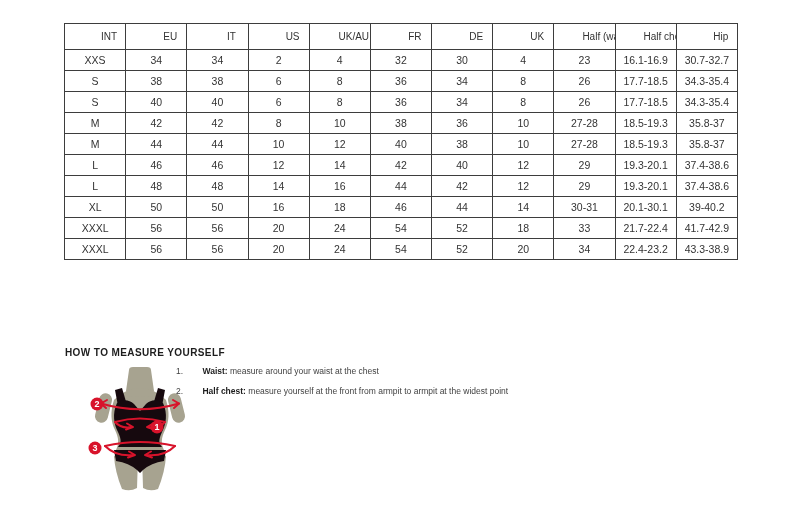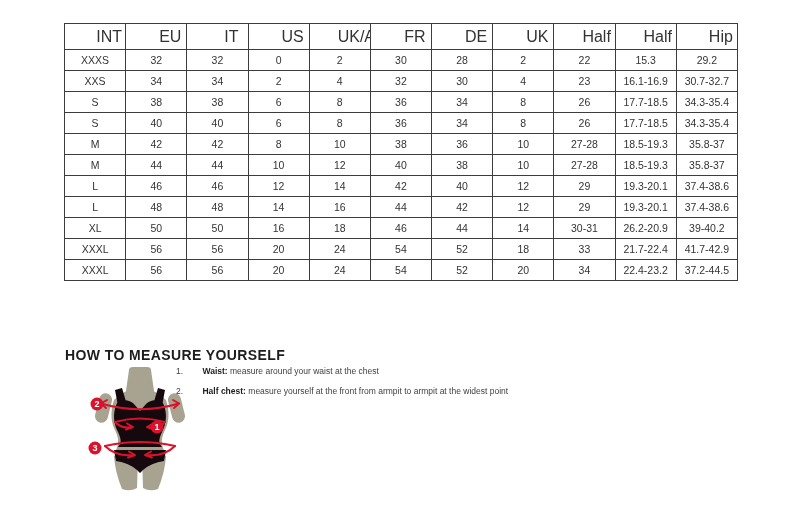--- a/index.html
+++ b/index.html
@@ -19,25 +19,25 @@
   .size-table th, .size-table td {
     border: 1px solid #3d3d3d;
     text-align: center;
     vertical-align: middle;
     padding: 0;
     color: #333333;
     font-weight: 400;
     white-space: nowrap;
     overflow: hidden;
   }
-  .size-table th { height: 25px; font-size: 16px; padding-left: 28px; }
+  .size-table th { height: 25px; font-size: 10px; padding-left: 28px; }
   .size-table td { height: 20px; font-size: 10.5px; }
   .guide-heading {
     position: absolute; left: 65px; top: 347px;
-    font-size: 14px; font-weight: 700;
+    font-size: 10px; font-weight: 700;
     letter-spacing: 0.4px;
     color: #1d1d1d;
   }
   .steps {
     position: absolute; left: 176px; top: 365px;
     font-size: 8.5px; color: #3f3f3f;
   }
   .step { margin-bottom: 7.5px; line-height: 12px; }
   .step b { color: #1d1d1d; padding-left: 17px; }
   .figure-svg { position: absolute; left: 88px; top: 366px; }
@@ -56,33 +56,20 @@
         <th>FR</th>
         <th>DE</th>
         <th>UK</th>
         <th>Half (waist)</th>
         <th>Half chest</th>
         <th>Hip</th>
       </tr>
     </thead>
   <tbody>
       <tr>
-        <td>XXXS</td>
-        <td>32</td>
-        <td>32</td>
-        <td>0</td>
-        <td>2</td>
-        <td>30</td>
-        <td>28</td>
-        <td>2</td>
-        <td>22</td>
-        <td>15.3</td>
-        <td>29.2</td>
-      </tr>
-      <tr>
         <td>XXS</td>
         <td>34</td>
         <td>34</td>
         <td>2</td>
         <td>4</td>
         <td>32</td>
         <td>30</td>
         <td>4</td>
         <td>23</td>
         <td>16.1-16.9</td>
@@ -169,21 +156,21 @@
       <tr>
         <td>XL</td>
         <td>50</td>
         <td>50</td>
         <td>16</td>
         <td>18</td>
         <td>46</td>
         <td>44</td>
         <td>14</td>
         <td>30-31</td>
-        <td>26.2-20.9</td>
+        <td>20.1-30.1</td>
         <td>39-40.2</td>
       </tr>
       <tr>
         <td>XXXL</td>
         <td>56</td>
         <td>56</td>
         <td>20</td>
         <td>24</td>
         <td>54</td>
         <td>52</td>
@@ -196,21 +183,21 @@
         <td>XXXL</td>
         <td>56</td>
         <td>56</td>
         <td>20</td>
         <td>24</td>
         <td>54</td>
         <td>52</td>
         <td>20</td>
         <td>34</td>
         <td>22.4-23.2</td>
-        <td>37.2-44.5</td>
+        <td>43.3-38.9</td>
       </tr>
     </tbody>
 </table>
 
 <div class="guide-heading">HOW TO MEASURE YOURSELF</div>
 
 <svg class="figure-svg" width="112" height="138" viewBox="0 0 112 138" xmlns="http://www.w3.org/2000/svg">
 
   <g fill="#a7a390">
     <rect x="9" y="27" width="13" height="30" rx="6.5" transform="rotate(14 15.5 42)"></rect>

